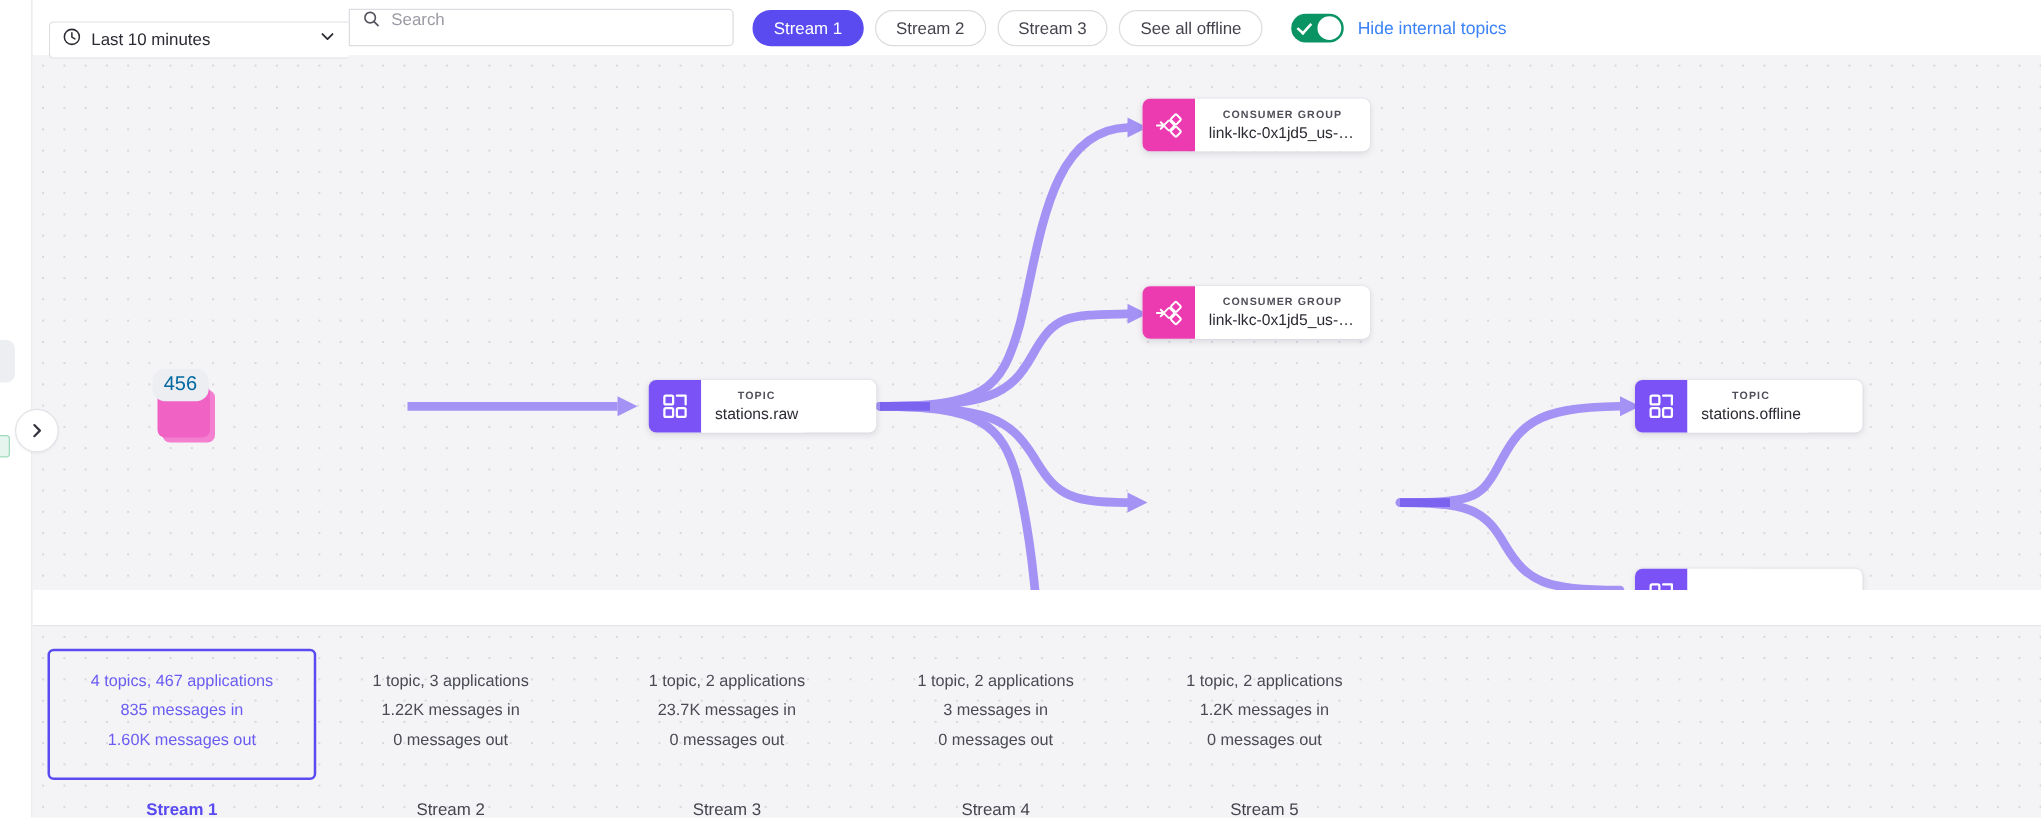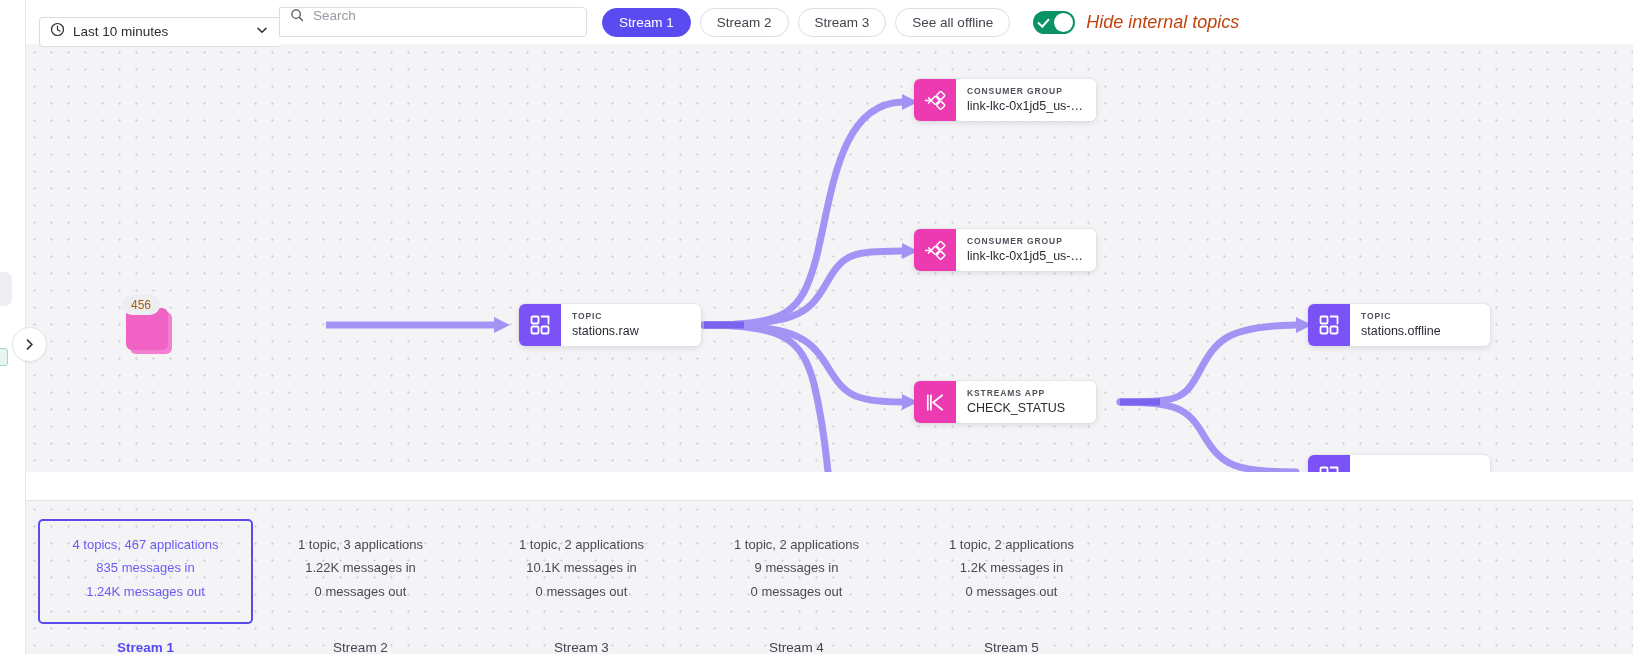--- a/index.html
+++ b/index.html
@@ -104,21 +104,21 @@
   .toggle .knob {
     position: absolute; right: 2px; top: 2px;
     width: 19px; height: 19px; border-radius: 50%; background: #fff;
   }
   .toggle .check {
     position: absolute; left: 7px; top: 5px;
     width: 7px; height: 11px;
     border: solid #fff; border-width: 0 2px 2px 0;
     transform: rotate(42deg);
   }
-  .toggle-label { font-size: 18px; color: #c2410c; white-space: nowrap; font-style: italic; }
+  .toggle-label { font-size: 14px; color: #3b82f6; white-space: nowrap; }
 
   
   .canvas {
     position: absolute; left: 26px; top: 44px;
     width: 1607px; height: 428px;
     background-color: #f4f4f6;
     background-image: radial-gradient(#d6d6dc 1.1px, transparent 1.2px);
     background-size: 17px 17px;
     overflow: hidden;
     z-index: 5;
@@ -137,21 +137,21 @@
   }
   .node .ico {
     width: 42px; height: 42px;
     border-radius: 6px 0 0 6px;
     display: flex; align-items: center; justify-content: center;
     flex: none;
   }
   .node .body {
     display: flex; flex-direction: column; justify-content: center;
     padding: 0 11px; overflow: hidden; min-width: 0;
-    background: #fff; border-radius: 0 6px 6px 0;
+    background: #fff; border-radius: 0 6px 6px 0; text-align: center;
   }
   .node .kind {
     font-size: 8.5px; font-weight: bold; letter-spacing: .9px;
     color: #4f4f5a; text-transform: uppercase; line-height: 1.35;
     white-space: nowrap;
   }
   .node .name {
     font-size: 12.5px; color: #2b2b33; line-height: 1.3;
     white-space: nowrap; overflow: hidden; text-overflow: ellipsis;
   }
@@ -165,21 +165,21 @@
   .producers-wrap { position: absolute; z-index: 10; }
   .stack-a, .stack-b {
     position: absolute; width: 42px; height: 42px; border-radius: 6px;
     background: #f47fd0;
   }
   .stack-a { left: 8px; top: 9px; }
   .stack-b { left: 4px; top: 4.5px; background: #f062c4; }
   .badge {
     position: absolute; left: -16px; top: -17px;
     background: #eceef1; border-radius: 10px;
-    padding: 2px 9px; font-size: 12px; color: #a16207;
+    padding: 2px 9px; font-size: 16px; color: #0369a1;
     z-index: 14; line-height: 1.35;
   }
 
   
   .stats {
     position: absolute; left: 26px; top: 500px;
     width: 1607px; height: 182px;
     background-color: #f4f4f6;
     background-image: radial-gradient(#d6d6dc 1.1px, transparent 1.2px);
     background-size: 17px 17px;
@@ -347,33 +347,20 @@
           <path d="M2.6 12.9 L8.4 12.9" stroke="#fff" stroke-width="1.6" stroke-linecap="round"></path>
           <path d="M5.8 10.2 L8.6 12.9 L5.8 15.6" stroke="#fff" stroke-width="1.6" stroke-linecap="round" stroke-linejoin="round" fill="none"></path>
         </svg>
       </div>
       <div class="body">
         <span class="kind">CONSUMER GROUP</span>
         <span class="name">link-lkc-0x1jd5_us-to...</span>
       </div>
     </div>
 
-    <div class="node" style="left:888px; top:337px; width:182px;">
-      <div class="ico pink">
-        <svg width="25" height="25" viewBox="0 0 26 26" fill="none">
-          <path d="M5 5.5 L5 20.5" stroke="#fff" stroke-width="1.8" stroke-linecap="round"></path>
-          <path d="M8.2 5.5 L8.2 20.5" stroke="#fff" stroke-width="1.8" stroke-linecap="round"></path>
-          <path d="M20 5.5 L10.5 13 L20 20.5" stroke="#fff" stroke-width="1.8" stroke-linejoin="round" stroke-linecap="round" fill="none"></path>
-        </svg>
-      </div>
-      <div class="body">
-        <span class="kind">KSTREAMS APP</span>
-        <span class="name">CHECK_STATUS</span>
-      </div>
-    </div>
 
     <div class="node" style="left:1282px; top:260px; width:182px;">
       <div class="ico purple">
         <svg width="24" height="24" viewBox="0 0 24 24" fill="none">
           <rect x="3.5" y="3.5" width="7" height="7" rx="1.2" stroke="#fff" stroke-width="1.8"></rect>
           <path d="M13.5 3.5 L20.5 3.5 L20.5 10.5" stroke="#fff" stroke-width="1.8" stroke-linecap="round" stroke-linejoin="round" fill="none"></path>
           <rect x="3.5" y="13.5" width="7" height="7" rx="1.2" stroke="#fff" stroke-width="1.8"></rect>
           <rect x="13.5" y="13.5" width="7" height="7" rx="1.2" stroke="#fff" stroke-width="1.8"></rect>
         </svg>
       </div>
@@ -399,47 +386,47 @@
     </div>
 
   </div>
 
   <div class="stats">
 
     <div class="stat-col selected" style="left:12px;">
       <div class="stat-box">
         <span class="stat-line">4 topics, 467 applications</span>
         <span class="stat-line">835 messages in</span>
-        <span class="stat-line">1.24K messages out</span>
+        <span class="stat-line">1.60K messages out</span>
       </div>
       <span class="stat-title">Stream 1</span>
     </div>
 
     <div class="stat-col" style="left:227px;">
       <div class="stat-box">
         <span class="stat-line">1 topic, 3 applications</span>
         <span class="stat-line">1.22K messages in</span>
         <span class="stat-line">0 messages out</span>
       </div>
       <span class="stat-title">Stream 2</span>
     </div>
 
     <div class="stat-col" style="left:448px;">
       <div class="stat-box">
         <span class="stat-line">1 topic, 2 applications</span>
-        <span class="stat-line">10.1K messages in</span>
+        <span class="stat-line">23.7K messages in</span>
         <span class="stat-line">0 messages out</span>
       </div>
       <span class="stat-title">Stream 3</span>
     </div>
 
     <div class="stat-col" style="left:663px;">
       <div class="stat-box">
         <span class="stat-line">1 topic, 2 applications</span>
-        <span class="stat-line">9 messages in</span>
+        <span class="stat-line">3 messages in</span>
         <span class="stat-line">0 messages out</span>
       </div>
       <span class="stat-title">Stream 4</span>
     </div>
 
     <div class="stat-col" style="left:878px;">
       <div class="stat-box">
         <span class="stat-line">1 topic, 2 applications</span>
         <span class="stat-line">1.2K messages in</span>
         <span class="stat-line">0 messages out</span>

